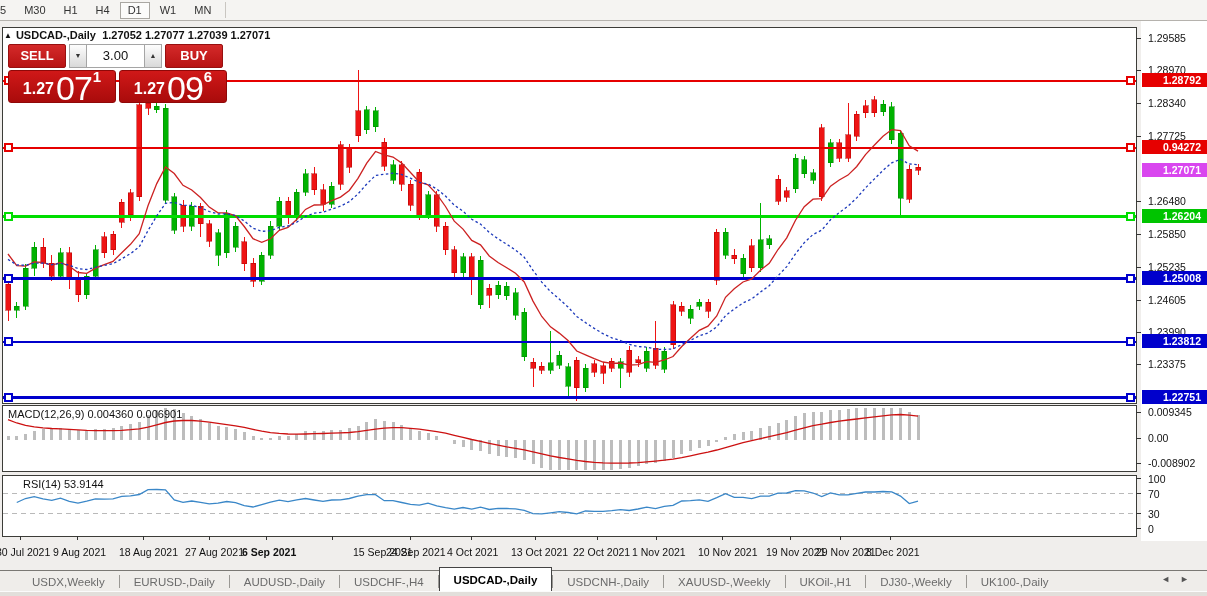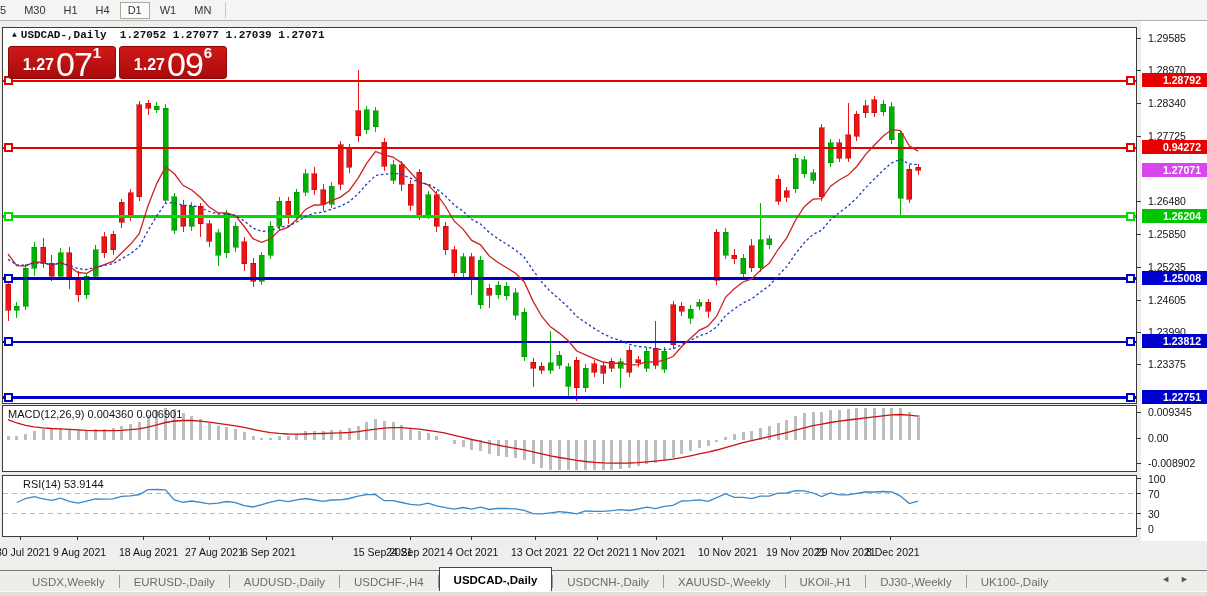--- a/index.html
+++ b/index.html
@@ -9,21 +9,21 @@
   
   #toolbar{position:absolute;left:0;top:0;width:1207px;height:21px;background:#f5f4f2;
            border-bottom:1px solid #b5b2ad;display:flex;align-items:center;overflow:hidden;}
   .tf-btn{height:17px;line-height:15px;padding:0 7px;margin:0 1px;font-size:11px;color:#333;
           border:1px solid transparent;background:transparent;cursor:default;white-space:nowrap;}
   .tf-btn.active{background:#fbfbfa;border:1px solid #a9a7a2;}
   .tf-sep{width:1px;height:16px;background:#c9c6c1;margin:0 5px;}
   
   #chart-svg{position:absolute;left:0;top:0;z-index:1;}
   
-  #chart-title{position:absolute;left:12px;top:29px;z-index:3;font-size:11px;font-weight:700;color:#111;font-family:Liberation Mono, monospace;}
+  #chart-title{position:absolute;left:4px;top:29px;z-index:3;font-size:11px;font-weight:700;color:#111;}
   #chart-title .arr{font-size:8px;vertical-align:1px;margin-right:4px;}
   
   #quote-panel{position:absolute;left:8px;top:44px;width:219px;z-index:4;}
   #quote-top{display:flex;height:24px;}
   .trade-btn{width:58px;height:24px;color:#fff;font-size:13px;font-weight:600;text-align:center;
              line-height:22px;background:linear-gradient(#d42a2a,#b81212);border:1px solid #971010;border-radius:2px;}
   #vol-group{display:flex;height:24px;margin:0 3px;}
   .spin-btn{width:18px;height:24px;background:linear-gradient(#fdfdfd,#d9d9d9);border:1px solid #a5a5a5;
             font-size:7px;color:#333;text-align:center;line-height:22px;}
   #vol-field{width:57px;height:24px;background:#fff;border-top:1px solid #a5a5a5;border-bottom:1px solid #a5a5a5;
@@ -448,20 +448,29 @@
       <line x1="840.5" y1="536" x2="840.5" y2="540" stroke="#333" shape-rendering="crispEdges"></line>
       <line x1="890.5" y1="536" x2="890.5" y2="540" stroke="#333" shape-rendering="crispEdges"></line>
     </svg>
 
   <div id="chart-title">
     <span class="arr">▲</span><span>USDCAD-,Daily</span>&nbsp;
     <span>1.27052 1.27077 1.27039 1.27071</span>
   </div>
 
   <div id="quote-panel">
+    <div id="quote-top">
+      <div class="trade-btn">SELL</div>
+      <div id="vol-group">
+        <div class="spin-btn">▼</div>
+        <div id="vol-field">3.00</div>
+        <div class="spin-btn">▲</div>
+      </div>
+      <div class="trade-btn">BUY</div>
+    </div>
     <div id="quote-bottom">
       <div class="quote-box">
         <span class="q-small">1.27</span>
         <span class="q-big">07</span>
         <span class="q-sup">1</span>
       </div>
       <div class="quote-box">
         <span class="q-small">1.27</span>
         <span class="q-big">09</span>
         <span class="q-sup">6</span>
@@ -497,21 +506,21 @@
       <div class="ptick" style="top: 467px;">70</div>
       <div class="ptick" style="top: 487px;">30</div>
       <div class="ptick" style="top: 502px;">0</div>
     </div>
 
   <div id="date-row">
       <div class="dlabel" style="left: -4px;">30 Jul 2021</div>
       <div class="dlabel" style="left: 53px;">9 Aug 2021</div>
       <div class="dlabel" style="left: 119px;">18 Aug 2021</div>
       <div class="dlabel" style="left: 185px;">27 Aug 2021</div>
-      <div class="dlabel" style="left: 242px;">6 Sep 2021</div>
+      <div class="dlabel" style="left: 242px; font-weight: bold;">6 Sep 2021</div>
       <div class="dlabel" style="left: 308px; margin-left: 45px;">15 Sep 2021</div>
       <div class="dlabel" style="left: 386px;">24 Sep 2021</div>
       <div class="dlabel" style="left: 447px;">4 Oct 2021</div>
       <div class="dlabel" style="left: 511px;">13 Oct 2021</div>
       <div class="dlabel" style="left: 573px;">22 Oct 2021</div>
       <div class="dlabel" style="left: 632px;">1 Nov 2021</div>
       <div class="dlabel" style="left: 698px;">10 Nov 2021</div>
       <div class="dlabel" style="left: 766px;">19 Nov 2021</div>
       <div class="dlabel" style="left: 816px;">29 Nov 2021</div>
       <div class="dlabel" style="left: 866px;">8 Dec 2021</div>

